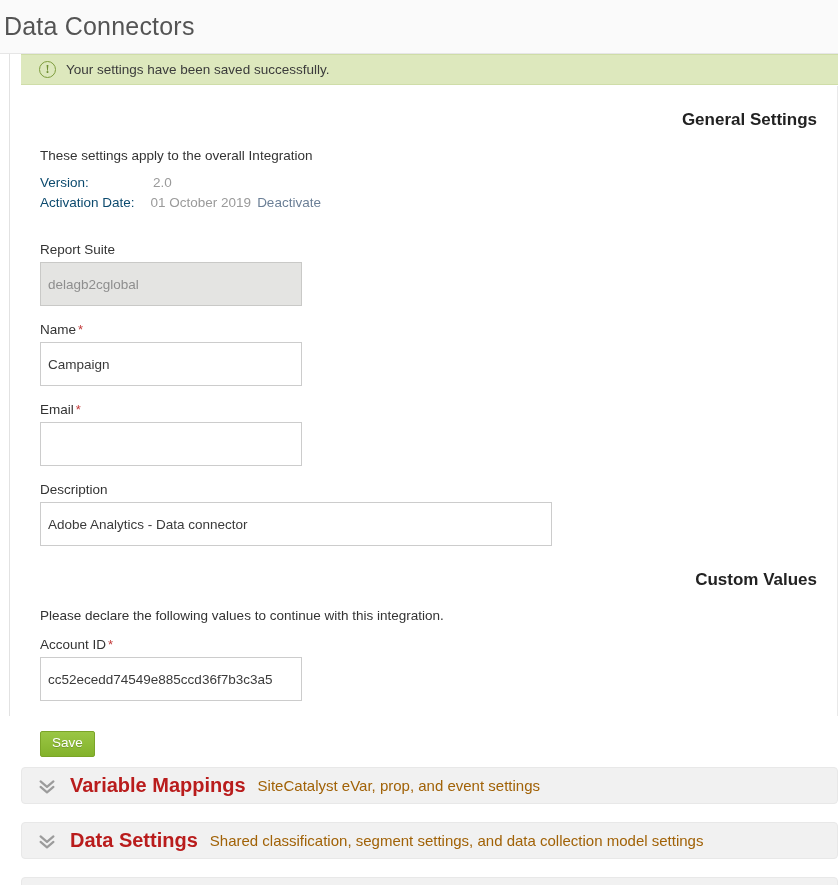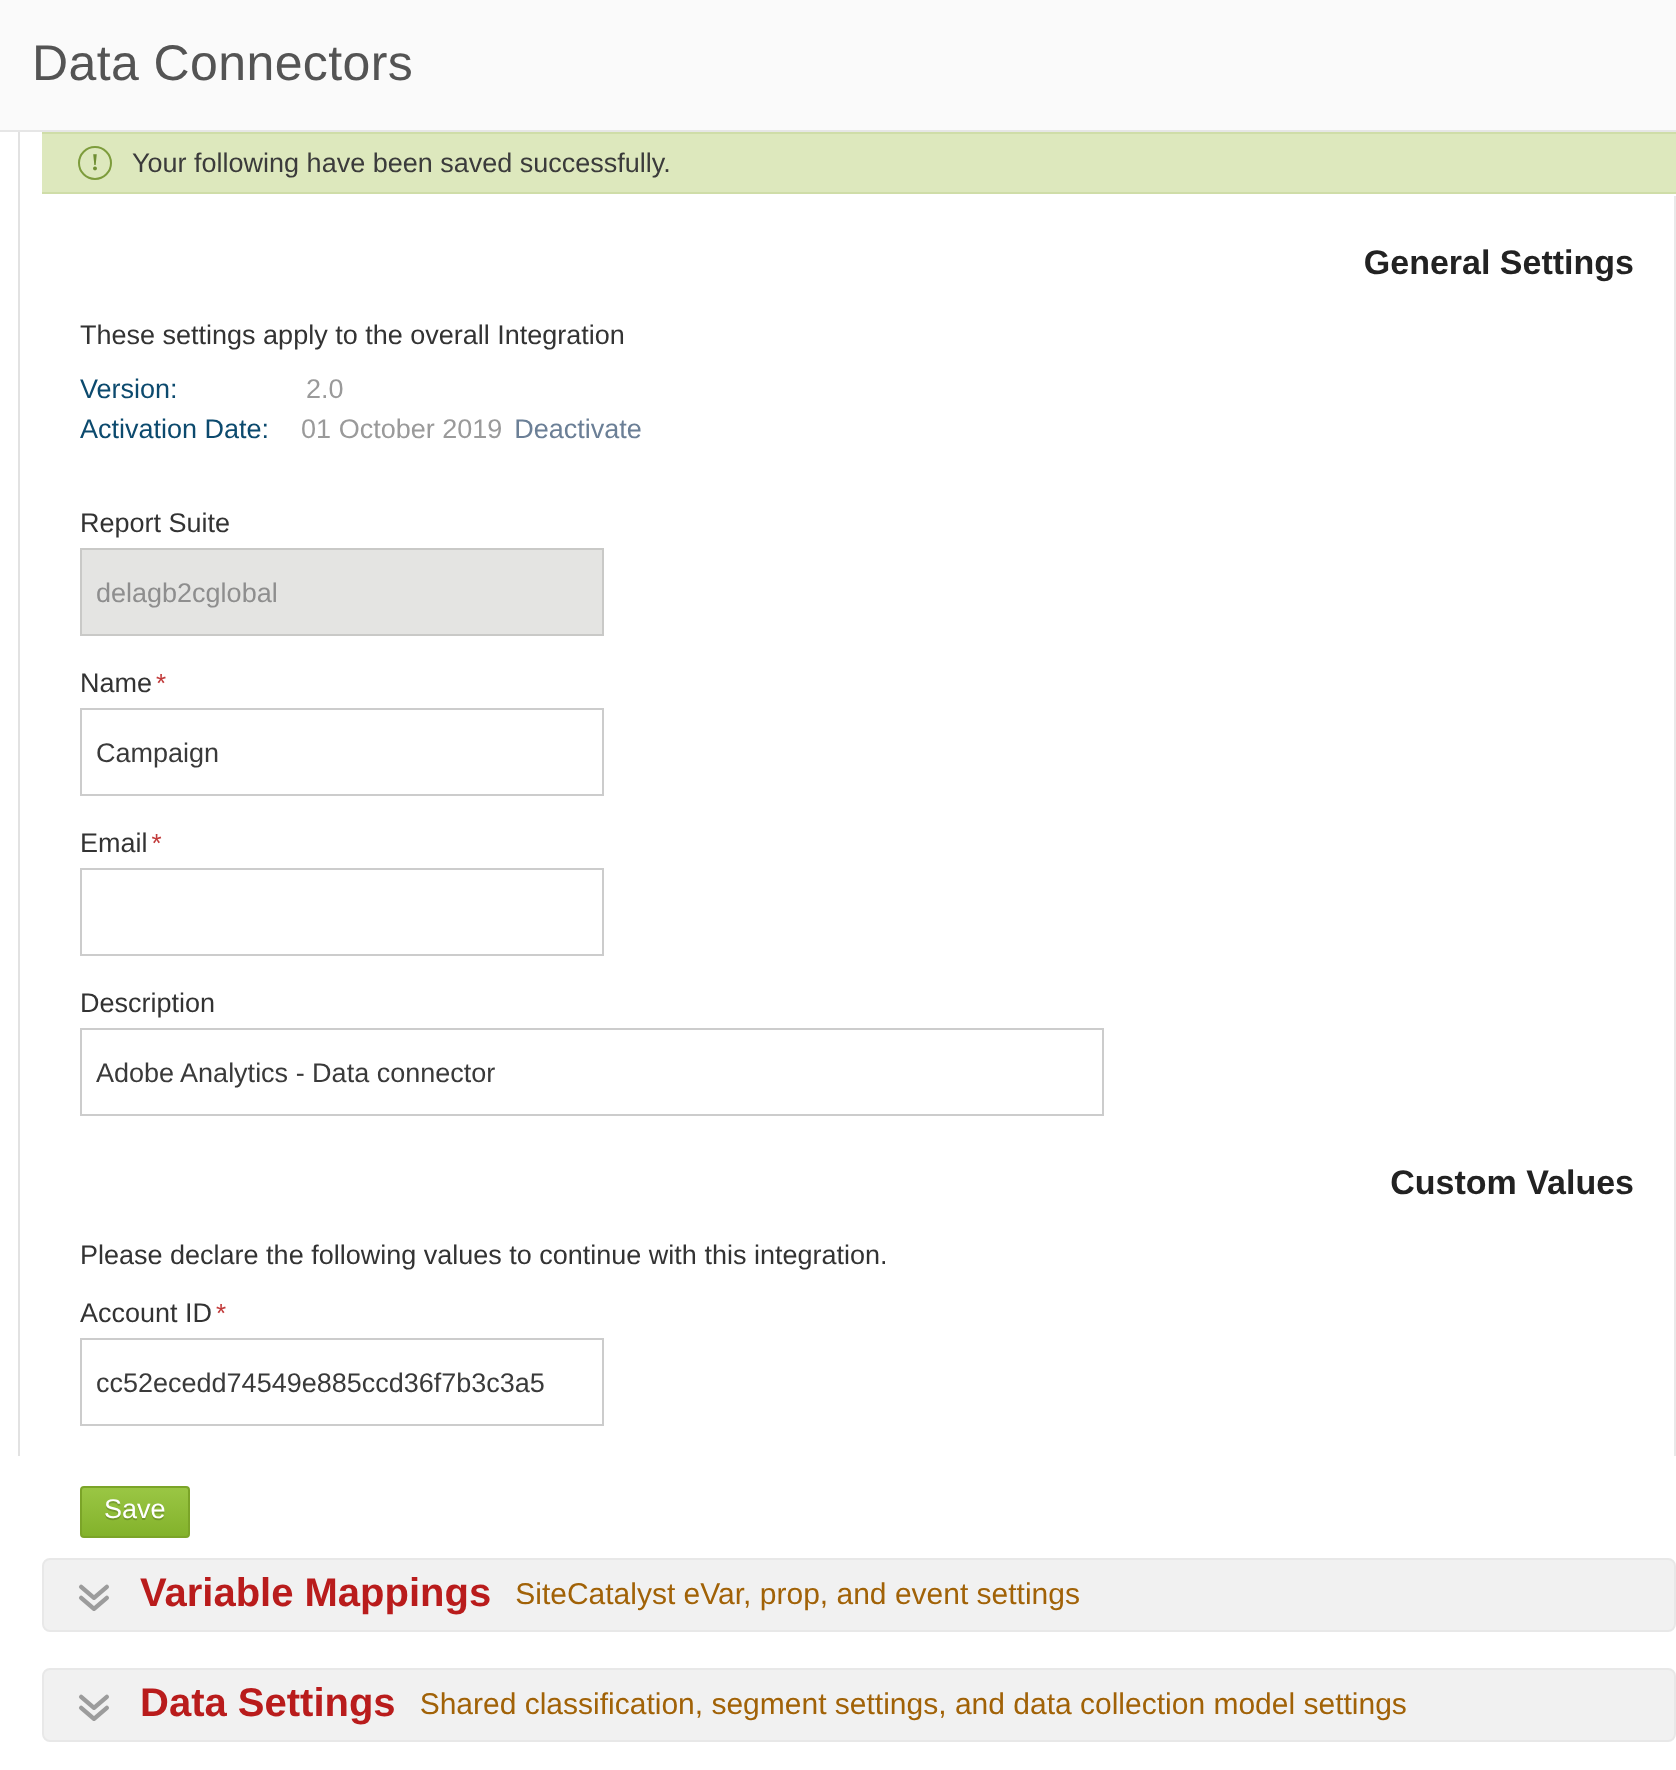--- a/index.html
+++ b/index.html
@@ -12,26 +12,26 @@
     height: 885px;
     background: #ffffff;
     font-family: "Liberation Sans", sans-serif;
     color: #333333;
     overflow: hidden;
     position: relative;
   }
 
   
   #page-header {
-    height: 66px;
+    height: 54px;
     background: #fafafa;
     border-bottom: 1px solid #e6e6e6;
     display: flex;
     align-items: center;
-    padding-left: 16px;
+    padding-left: 4px;
   }
   #page-title {
     font-size: 25px;
     font-weight: 400;
     color: #545454;
     letter-spacing: .2px;
     line-height: 1;
   }
 
   
@@ -226,21 +226,21 @@
 <div id="page-header">
   <div id="page-title">Data Connectors</div>
 </div>
 
 <div id="content-region">
 
   <div id="left-rule"></div>
 
   <div id="notification-banner">
     <span class="banner-icon">!</span>
-    <span id="banner-text">Your following have been saved successfully.</span>
+    <span id="banner-text">Your settings have been saved successfully.</span>
   </div>
 
   <div id="form-panel">
 
     <h2 class="section-heading">General Settings</h2>
 
     <p class="section-desc">These settings apply to the overall Integration</p>
 
     <div class="meta-table">
       <div class="meta-row version">

